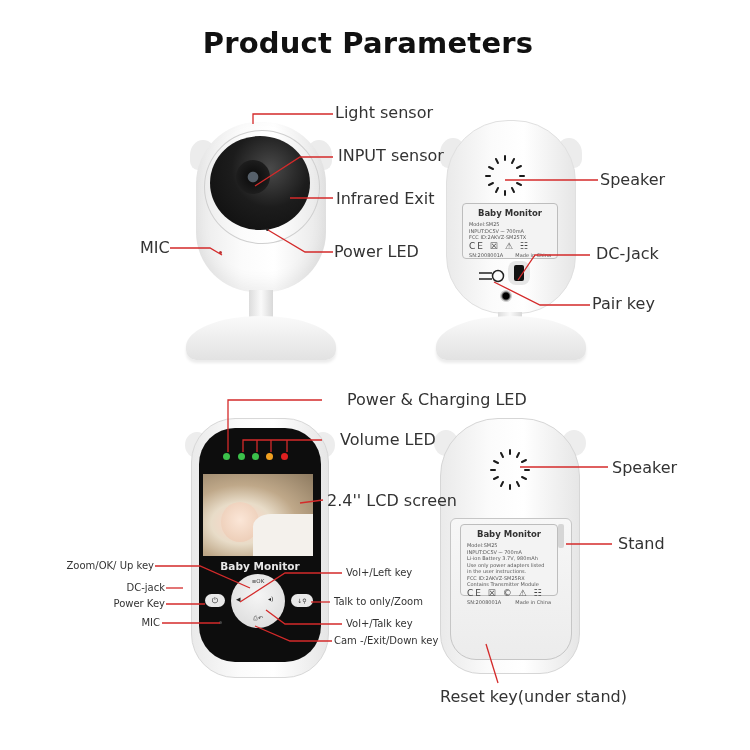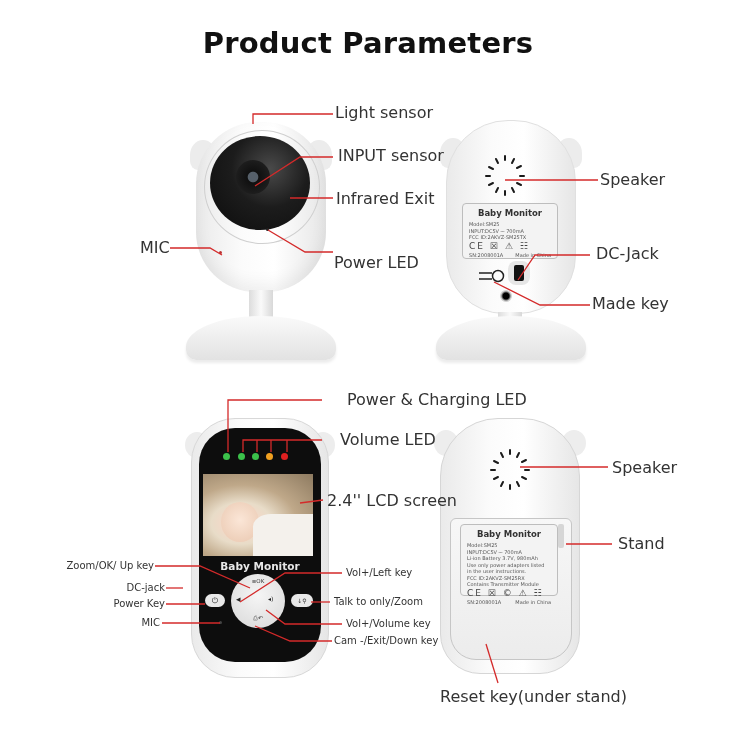--- a/index.html
+++ b/index.html
@@ -194,35 +194,35 @@
     <polyline points="520,467 608,467"></polyline>
     <line x1="566" y1="544" x2="612" y2="544"></line>
     <polyline points="486,644 498,683"></polyline>
   </g>
 </svg>
 
 <div class="lbl" style="left:335px;top:106px;">Light sensor</div>
 <div class="lbl" style="left:338px;top:149px;">INPUT sensor</div>
 <div class="lbl" style="left:336px;top:192px;">Infrared Exit</div>
 <div class="lbl" style="left:140px;top:241px;">MIC</div>
-<div class="lbl" style="left:334px;top:245px;margin-top:11px;">Power LED</div>
+<div class="lbl" style="left:334px;top:245px;">Power LED</div>
 
 <div class="lbl" style="left:600px;top:173px;">Speaker</div>
 <div class="lbl" style="left:596px;top:247px;">DC-Jack</div>
-<div class="lbl" style="left:592px;top:297px;">Made key</div>
+<div class="lbl" style="left:592px;top:297px;">Pair key</div>
 
 <div class="lbl" style="left:327px;top:393px;margin-left:20px;">Power &amp; Charging LED</div>
 <div class="lbl" style="left:340px;top:433px;">Volume LED</div>
 <div class="lbl" style="left:327px;top:494px;">2.4'' LCD screen</div>
 
 <div class="lbl sm r" style="right:596px;top:559px;">Zoom/OK/ Up key</div>
 <div class="lbl sm r" style="right:585px;top:581px;">DC-jack</div>
 <div class="lbl sm r" style="right:585px;top:597px;">Power Key</div>
 <div class="lbl sm r" style="right:590px;top:616px;">MIC</div>
 
 <div class="lbl sm" style="left:346px;top:566px;">Vol+/Left key</div>
 <div class="lbl sm" style="left:334px;top:595px;">Talk to only/Zoom</div>
-<div class="lbl sm" style="left:346px;top:617px;">Vol+/Volume key</div>
+<div class="lbl sm" style="left:346px;top:617px;">Vol+/Talk key</div>
 <div class="lbl sm" style="left:334px;top:634px;">Cam -/Exit/Down key</div>
 
 <div class="lbl" style="left:612px;top:461px;">Speaker</div>
 <div class="lbl" style="left:618px;top:537px;">Stand</div>
 <div class="lbl" style="left:440px;top:690px;">Reset key(under stand)</div>
 
 </body></html>

